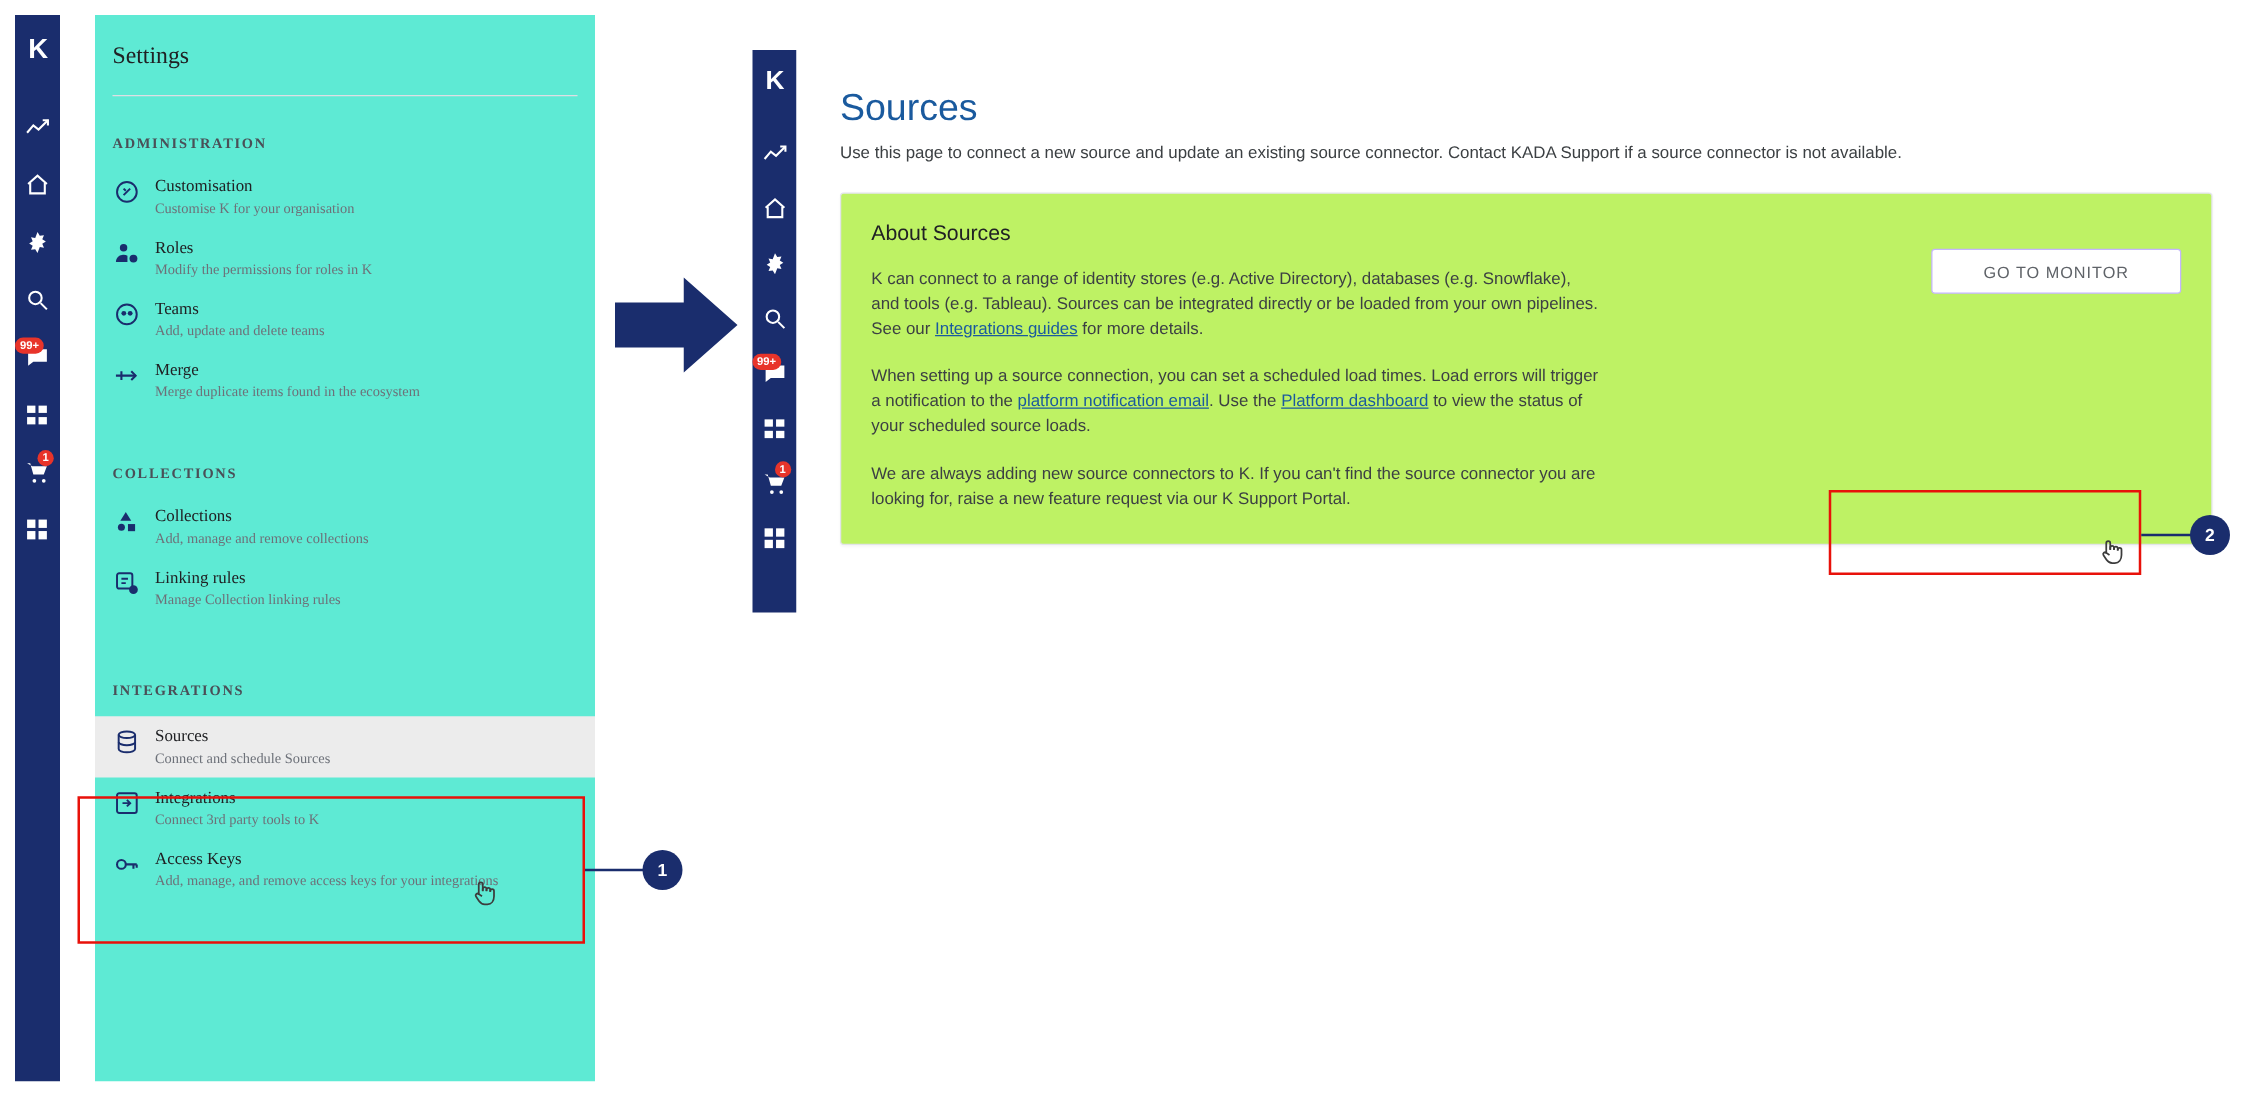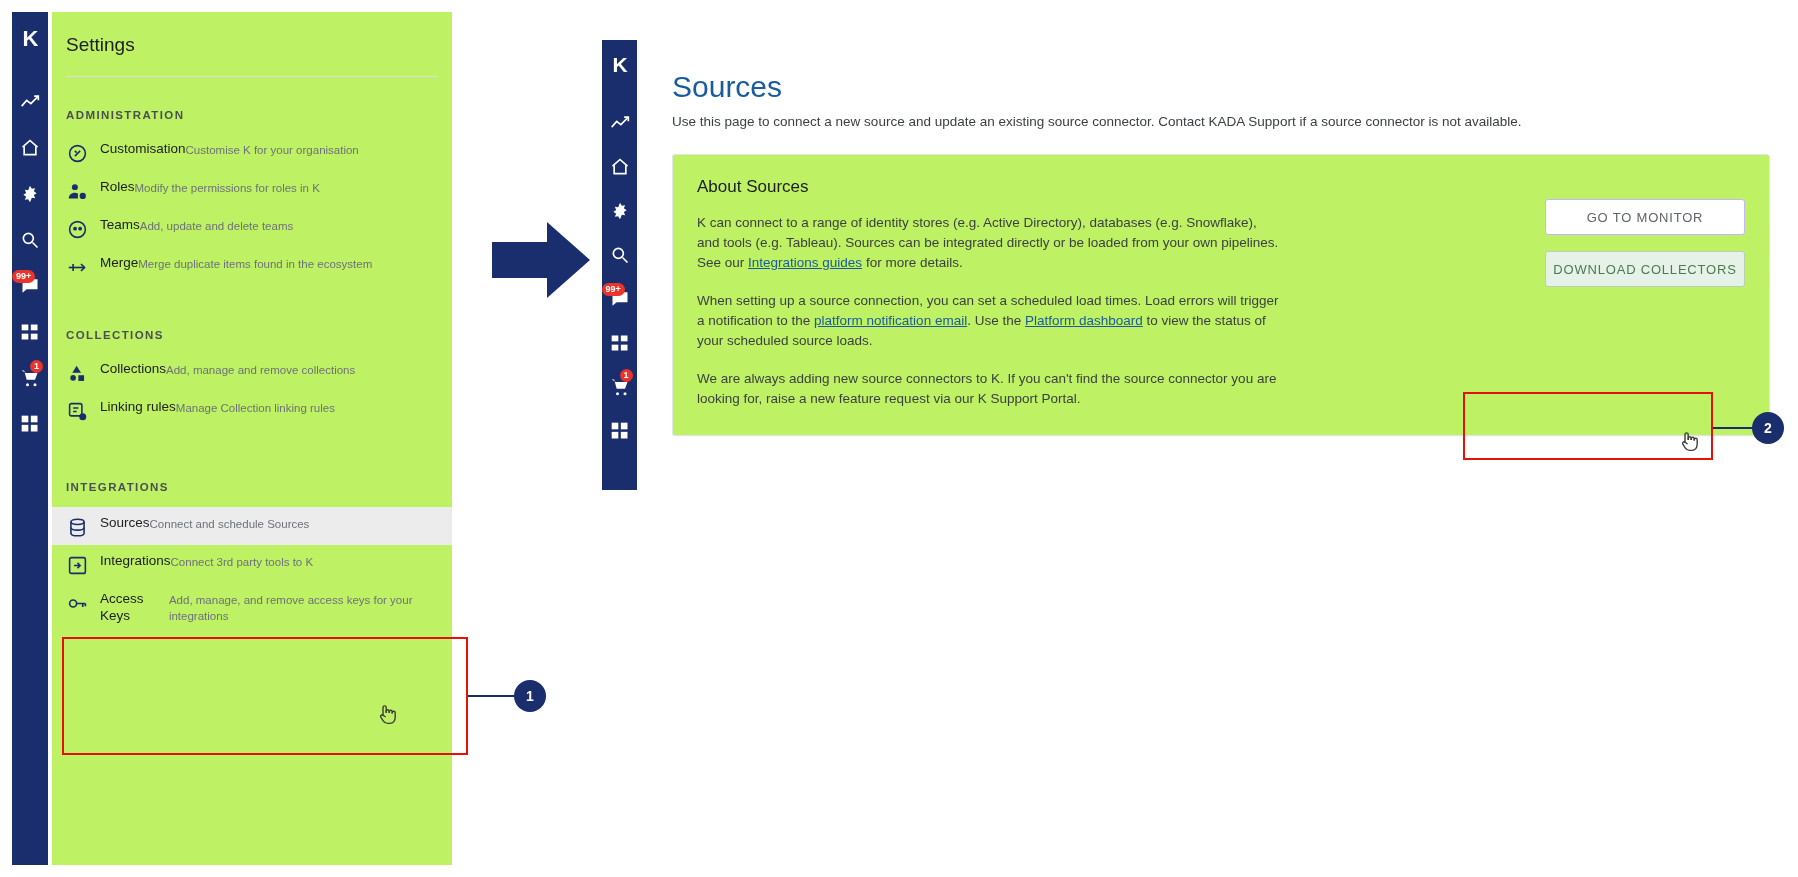--- a/index.html
+++ b/index.html
@@ -46,23 +46,24 @@
     font-weight: bold;
   }
 
   
   #left-rail { left: 12px; top: 12px; width: 36px; height: 853px; }
   #left-rail .logo { font-size: 22px; margin-top: 16px; margin-bottom: 42px; }
   #left-rail .rail-icon { margin-bottom: 26px; }
 
   #settings-panel {
     position: absolute;
-    left: 52px; top: 12px;
+    left: 76px; top: 12px;
     width: 400px; height: 853px;
-    background: #bef264;
+    background: #5eead4;
+    font-family: Liberation Serif, serif;
   }
   .settings-title {
     font-size: 19px;
     color: #202124;
     padding: 22px 0 0 14px;
   }
   .settings-rule {
     margin: 20px 14px 0 14px;
     height: 1px;
     background: #dddfe3;
@@ -81,21 +82,21 @@
     gap: 12px;
   }
   .nav-item.selected { background: #ececec; }
   .nav-ico {
     width: 22px; height: 22px;
     flex: 0 0 22px;
     color: #1a2d6d;
     display:flex; align-items:center; justify-content:center;
     margin-top: 2px;
   }
-  .nav-txt { display: flex; flex-direction: row; }
+  .nav-txt { display: flex; flex-direction: column; }
   .nav-label { font-size: 13.5px; color: #202124; line-height: 17px; }
   .nav-sub { font-size: 11.5px; color: #6d7179; line-height: 16px; margin-top: 2px; }
 
   
   #big-arrow { position: absolute; left: 492px; top: 220px; }
 
   
   #right-rail { left: 602px; top: 40px; width: 35px; height: 450px; }
   #right-rail .logo { font-size: 21px; margin-top: 14px; margin-bottom: 38px; }
   #right-rail .rail-icon { margin-bottom: 24px; }
@@ -472,21 +473,20 @@
 
         <p class="card-p">
           <span>When setting up a source connection, you can set a scheduled load times. Load errors will trigger a notification to the </span><a class="lnk" href="#">platform notification email</a><span>. Use the </span><a class="lnk" href="#">Platform dashboard</a><span> to view the status of your scheduled source loads.</span>
         </p>
 
         <p class="card-p">We are always adding new source connectors to K. If you can't find the source connector you are looking for, raise a new feature request via our K Support Portal.</p>
       </div>
 
       <div class="card-right">
         <div class="btn btn-outline">GO TO MONITOR</div>
-        <div class="btn btn-hover">DOWNLOAD COLLECTORS</div>
       </div>
     </div>
   </div>
 
   <div class="cursor" style="left:1678px; top:427px;">
     <svg width="24" height="26" viewBox="0 0 24 26" fill="none" stroke="#3c3c3c" stroke-width="1.4">
       <path d="M7 16V7.5a1.6 1.6 0 013.2 0V13"></path>
       <path d="M10.2 12.6v-1.4a1.5 1.5 0 013 0v1.6"></path>
       <path d="M13.2 12.9v-1.1a1.5 1.5 0 013 0v1.6"></path>
       <path d="M16.2 13.4v-.6a1.5 1.5 0 013 0V17c0 3.6-2 6.4-5.3 6.4h-2.1c-2.4 0-3.5-1-4.6-2.6l-2.4-3.6a1.5 1.5 0 012.3-1.9L9.6 17"></path>

